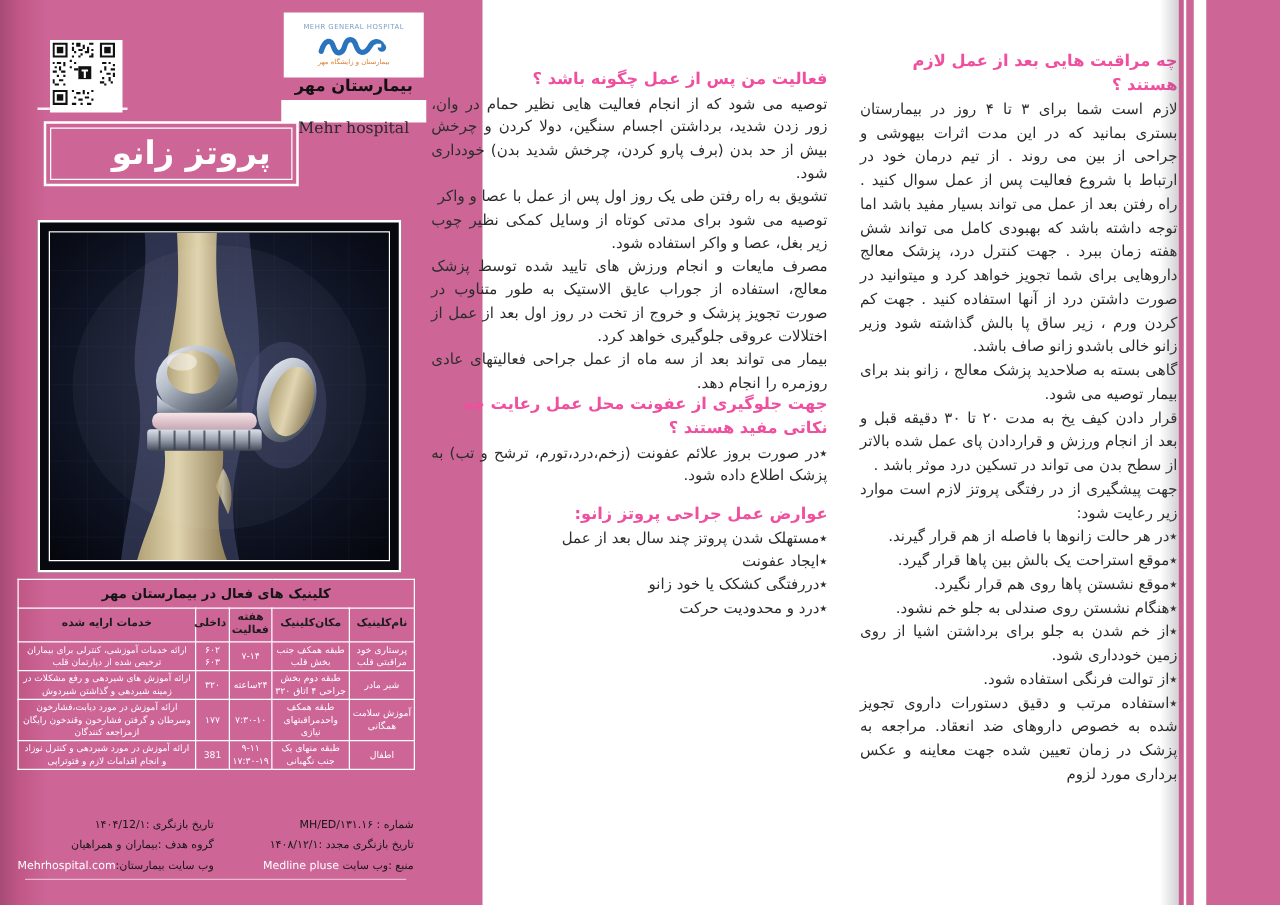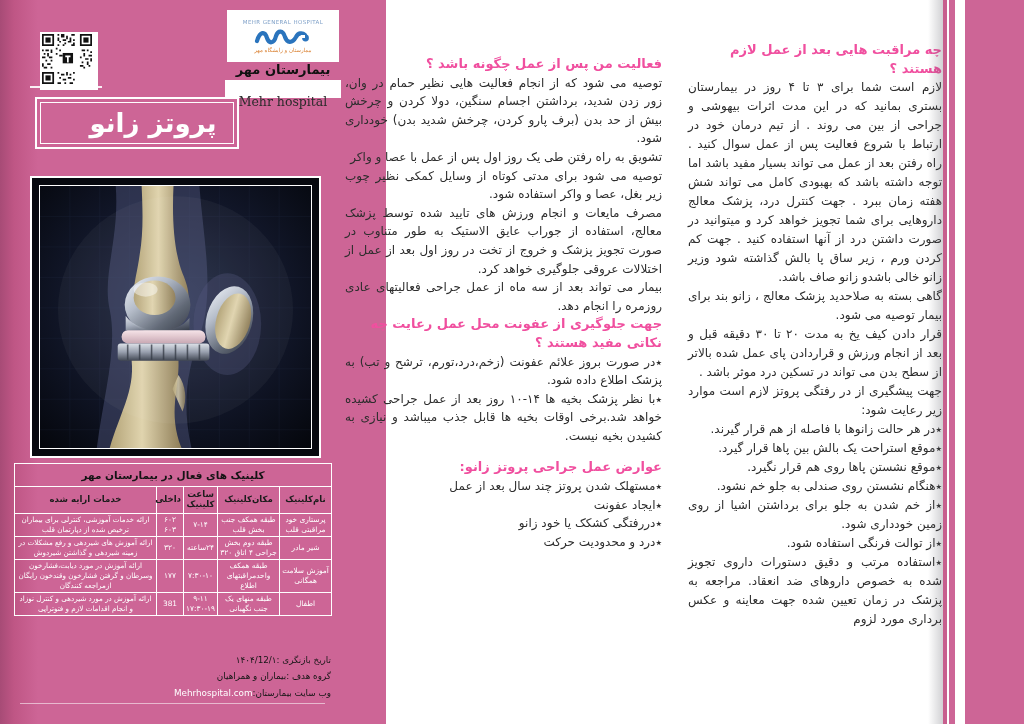--- a/index.html
+++ b/index.html
@@ -170,77 +170,81 @@
           <col style="width:27px">
           <col style="width:142px">
         </colgroup>
       <tbody>
           <tr>
             <td class="t-title" colspan="5">کلینیک های فعال در بیمارستان مهر</td>
           </tr>
       <tr>
         <th>نام‌کلینیک</th>
         <th>مکان‌کلینیک</th>
-        <th>ساعت کلینیک</th>
+        <th>هفته فعالیت</th>
         <th>داخلی</th>
         <th>خدمات ارایه شده</th>
       </tr>
       <tr>
         <td>پرستاری خود مراقبتی قلب</td>
         <td>طبقه همکف جنب بخش قلب</td>
         <td>۷-۱۴</td>
         <td>۶۰۲
 ۶۰۳</td>
         <td class="svc">ارائه خدمات آموزشی، کنترلی برای بیماران ترخیص شده از دپارتمان قلب</td>
       </tr>
       <tr>
         <td>شیر مادر</td>
         <td>طبقه دوم بخش جراحی ۴ اتاق ۳۲۰</td>
         <td>۲۴ساعته</td>
         <td>۳۲۰</td>
         <td class="svc">ارائه آموزش های شیردهی و رفع مشکلات در زمینه شیردهی و گذاشتن شیردوش</td>
       </tr>
       <tr>
         <td>آموزش سلامت همگانی</td>
-        <td>طبقه همکف واحدمراقبتهای اطلاع</td>
+        <td>طبقه همکف واحدمراقبتهای نیازی</td>
         <td>۷:۳۰-۱۰</td>
         <td>۱۷۷</td>
         <td class="svc">ارائه آموزش در مورد دیابت،فشارخون وسرطان و گرفتن فشارخون وقندخون رایگان ازمراجعه کنندگان</td>
       </tr>
       <tr>
         <td>اطفال</td>
         <td>طبقه منهای یک جنب نگهبانی</td>
         <td>۹-۱۱
 ۱۷:۳۰-۱۹</td>
         <td>381</td>
         <td class="svc">ارائه آموزش در مورد شیردهی و کنترل نوزاد و انجام اقدامات لازم و فتوتراپی</td>
       </tr>
     </tbody>
       </table>
 
     <div class="cover-footer">
+      <div class="col">
+        <span>شماره : MH/ED/۱۳۱.۱۶</span>
+        <span>تاریخ بازنگری مجدد :۱۴۰۸/۱۲/۱</span>
+        <span><span>منبع :وب سایت </span><span class="latin">Medline pluse</span></span>
+      </div>
       <div class="col">
         <span>تاریخ بازنگری :۱۴۰۴/12/۱</span>
         <span>گروه هدف :بیماران و همراهیان</span>
         <span><span>وب سایت بیمارستان:</span><span class="latin">Mehrhospital.com</span></span>
       </div>
     </div>
     <div class="footer-rule"></div>
   </div>
 
   <div class="txtcol col-mid">
     <p class="head">فعالیت من پس از عمل چگونه باشد ؟</p>
     <p>توصیه می شود که از انجام فعالیت هایی نظیر حمام در وان، زور زدن شدید، برداشتن اجسام سنگین، دولا کردن و چرخش بیش از حد بدن (برف پارو کردن، چرخش شدید بدن) خودداری شود.</p>
     <p>تشویق به راه رفتن طی یک روز اول پس از عمل با عصا و واکر</p>
     <p>توصیه می شود برای مدتی کوتاه از وسایل کمکی نظیر چوب زیر بغل، عصا و واکر استفاده شود.</p>
     <p>مصرف مایعات و انجام ورزش های تایید شده توسط پزشک معالج، استفاده از جوراب عایق الاستیک به طور متناوب در صورت تجویز پزشک و خروج از تخت در روز اول بعد از عمل از اختلالات عروقی جلوگیری خواهد کرد.</p>
     <p>بیمار می تواند بعد از سه ماه از عمل جراحی فعالیتهای عادی روزمره را انجام دهد.</p>
     <p class="head">جهت جلوگیری از عفونت محل عمل رعایت چه نکاتی مفید هستند ؟</p>
     <p>٭در صورت بروز علائم عفونت (زخم،درد،تورم، ترشح و تب)  به پزشک اطلاع داده شود.</p>
-    <p>٭با نظر پزشک بخیه ها ۱۴-۱۰ روز بعد از عمل جراحی کشیده خواهد شد.برخی اوقات بخیه ها قابل جذب میباشد و نیازی به کشیدن بخیه نیست.</p>
     <div class="gap"></div>
     <p class="head">عوارض عمل جراحی پروتز زانو:</p>
     <p>٭مستهلک شدن پروتز چند سال بعد از عمل</p>
     <p>٭ایجاد عفونت</p>
     <p>٭دررفتگی کشکک یا خود زانو</p>
     <p>٭درد و محدودیت حرکت</p>
   </div>
 
   <div class="txtcol col-right">
     <p class="head">چه مراقبت هایی بعد از عمل لازم هستند ؟</p>

